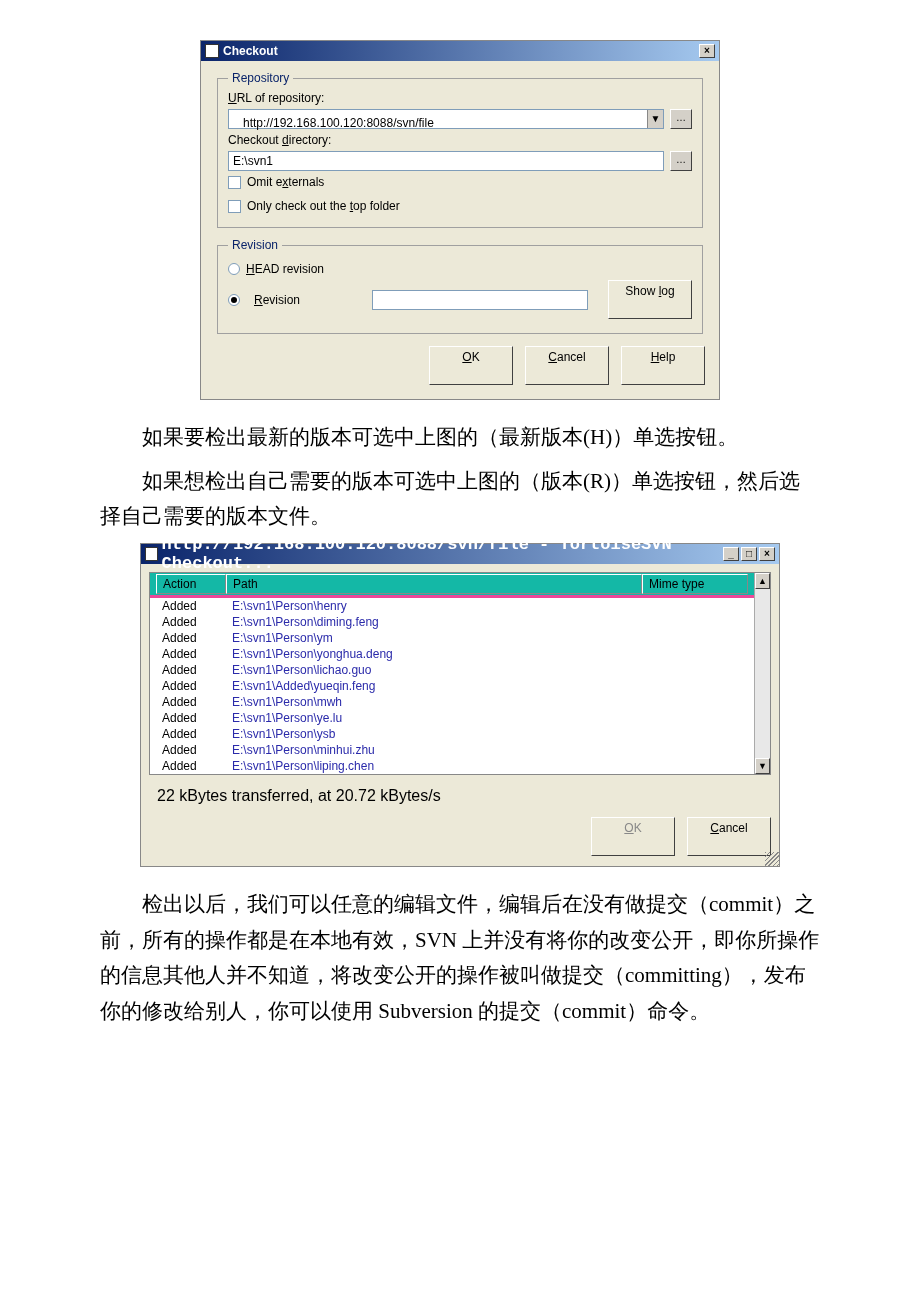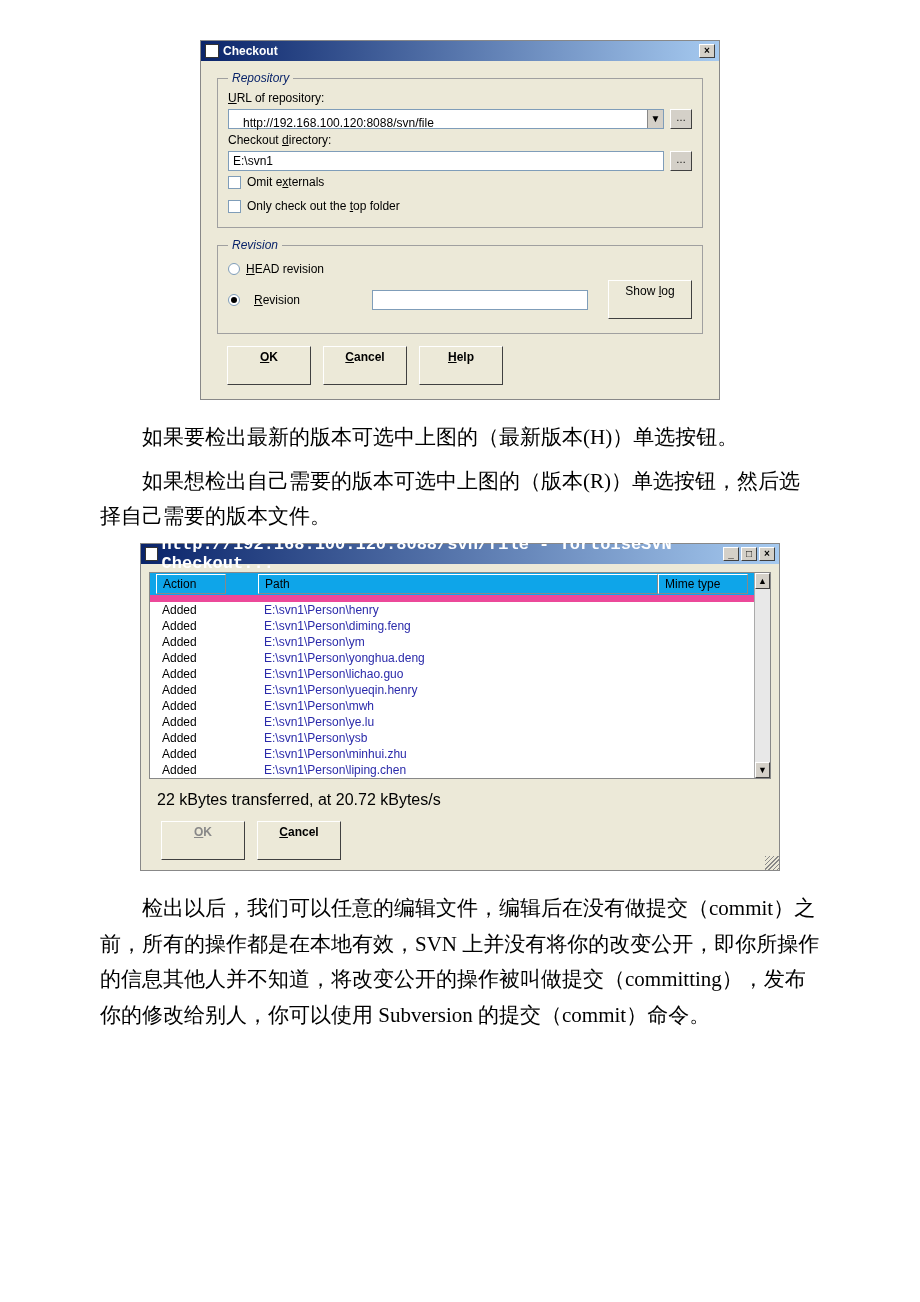--- a/index.html
+++ b/index.html
@@ -44,21 +44,21 @@
     font-family: Arial;
     margin-left: 2px;
   }
   .right-btns { display: flex; }
   .dialog-body { padding: 10px 14px 14px 14px; }
   fieldset {
     border: 1px solid #a0a0a0;
     padding: 6px 10px 10px 10px;
     margin-bottom: 10px;
   }
-  legend { color: #0a246a; padding: 0 4px; font-style: italic; }
+  legend { color: #0a246a; padding: 0 4px; }
   .row { display: flex; align-items: center; margin: 4px 0; }
   .textfield {
     flex: 1;
     border: 1px solid #7f9db9;
     background: #fff;
     height: 20px;
     padding: 1px 4px;
     font-size: 12px;
     display: flex;
     align-items: center;
@@ -100,46 +100,46 @@
     border: 1px solid #fff;
     border-right-color: #404040;
     border-bottom-color: #404040;
     padding: 0 12px;
     text-align: center;
     line-height: 20px;
     margin-left: 12px;
     font-size: 12px;
   }
   .btn.disabled { color: #888; }
-  .btn-row { display: flex; margin-top: 12px; font-weight: bold; }
+  .btn-row { display: flex; justify-content: flex-end; margin-top: 12px; }
   .dialog.wide { width: 640px; }
   .list-header, .list-row {
     display: flex;
     font-size: 12px;
     padding: 1px 6px;
   }
   .list-wrap {
     border: 1px solid #888;
     background: #fff;
     position: relative;
     padding-right: 16px;
   }
   .list-header {
-    background: #0ea5e9;
-    border-bottom: 7px solid #ec4899;
+    background: #14b8a6;
+    border-bottom: 3px solid #ec4899;
   }
   .list-header .col {
     border: 1px solid #fff;
     border-right-color: #888;
     border-bottom-color: #888;
     padding: 2px 6px;
   }
   .col-action { width: 70px; }
-  .col-path { flex: 1; margin-left: 32px; }
-  .col-mime { width: 90px; }
+  .col-path { flex: 1; }
+  .col-mime { width: 106px; }
   .list-row .col { padding: 0 6px; color: #2a2aaa; }
   .list-row .col-action { color: #000; }
   .scrollbar {
     position: absolute;
     right: 0; top: 0; bottom: 0;
     width: 16px;
     background: #e8e8e8;
     border-left: 1px solid #aaa;
     display: flex;
     flex-direction: column;
@@ -268,21 +268,21 @@
             <div class="col col-path">E:\svn1\Person\yonghua.deng</div>
             <div class="col col-mime"></div>
           </div>
           <div class="list-row">
             <div class="col col-action">Added</div>
             <div class="col col-path">E:\svn1\Person\lichao.guo</div>
             <div class="col col-mime"></div>
           </div>
           <div class="list-row">
             <div class="col col-action">Added</div>
-            <div class="col col-path">E:\svn1\Person\yueqin.henry</div>
+            <div class="col col-path">E:\svn1\Added\yueqin.feng</div>
             <div class="col col-mime"></div>
           </div>
           <div class="list-row">
             <div class="col col-action">Added</div>
             <div class="col col-path">E:\svn1\Person\mwh</div>
             <div class="col col-mime"></div>
           </div>
           <div class="list-row">
             <div class="col col-action">Added</div>
             <div class="col col-path">E:\svn1\Person\ye.lu</div>

